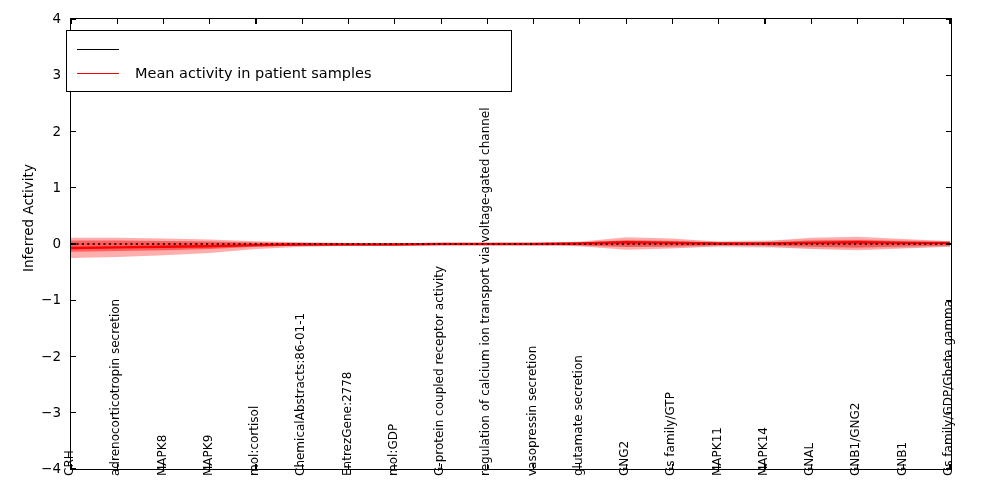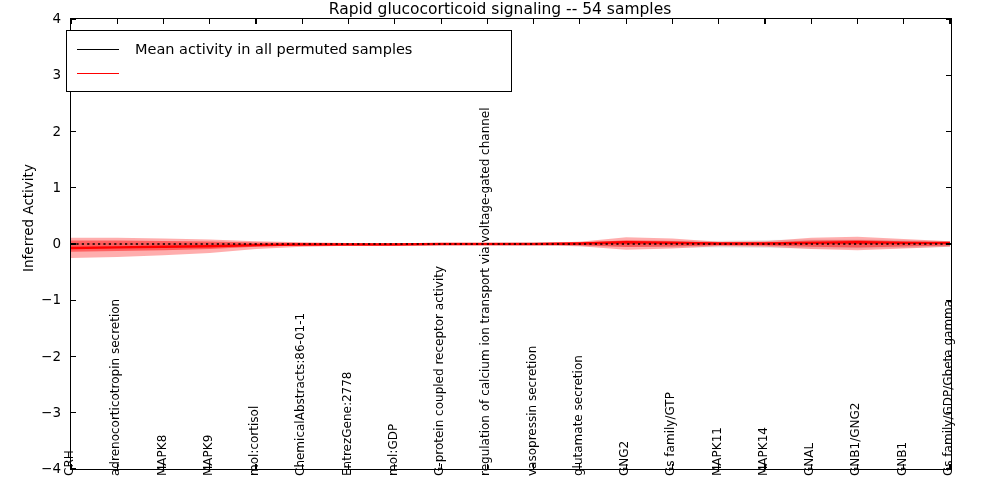--- a/index.html
+++ b/index.html
@@ -44,21 +44,20 @@
   .legend-line.red{border-top-color:#ff0000;}
   .legend-text{font-size:14.5px;}
 
   svg{display:block;}
 </style>
 </head>
 <body>
 
 <div id="root">
 
-  <div id="chart-title">Rapid glucocorticoid signaling -- 54 samples</div>
 
   <div id="ylabel">Inferred Activity</div>
 
 
   <div id="plot-frame">
     <svg id="plot-svg" width="880" height="450" viewBox="0 0 880 450">
         <polygon points="0,223.87500000000003 46.26315789473684,223.87500000000003 92.52631578947368,223.87500000000003 138.78947368421052,223.87500000000003 185.05263157894737,223.87500000000003 231.31578947368422,223.87500000000003 277.57894736842104,223.87500000000003 323.8421052631579,223.87500000000003 370.10526315789474,223.87500000000003 416.36842105263156,223.87500000000003 462.63157894736844,223.3125 508.89473684210526,222.75 555.1578947368421,222.1875 601.421052631579,221.62500000000003 647.6842105263158,221.62500000000003 693.9473684210526,221.06249999999997 740.2105263157895,220.5 786.4736842105264,220.5 832.7368421052631,221.06249999999997 879,222.1875 879,227.8125 832.7368421052631,228.9375 786.4736842105264,229.5 740.2105263157895,229.5 693.9473684210526,228.9375 647.6842105263158,228.375 601.421052631579,228.375 555.1578947368421,227.8125 508.89473684210526,227.25 462.63157894736844,226.6875 416.36842105263156,226.125 370.10526315789474,226.125 323.8421052631579,226.125 277.57894736842104,226.125 231.31578947368422,226.125 185.05263157894737,226.125 138.78947368421052,226.125 92.52631578947368,226.125 46.26315789473684,226.125 0,226.125" fill="#c8c8c8" fill-opacity="0.4" stroke="none"></polygon>
         <polygon points="0,218.81249999999997 46.26315789473684,218.81249999999997 92.52631578947368,219.37500000000003 138.78947368421052,220.5 185.05263157894737,222.1875 231.31578947368422,223.3125 277.57894736842104,223.87500000000003 323.8421052631579,223.87500000000003 370.10526315789474,223.87500000000003 416.36842105263156,223.87500000000003 462.63157894736844,223.87500000000003 508.89473684210526,222.75 555.1578947368421,218.25 601.421052631579,219.37500000000003 647.6842105263158,222.75 693.9473684210526,222.1875 740.2105263157895,218.81249999999997 786.4736842105264,217.6875 832.7368421052631,219.9375 879,222.1875 879,227.8125 832.7368421052631,229.5 786.4736842105264,231.1875 740.2105263157895,230.0625 693.9473684210526,227.8125 647.6842105263158,227.25 601.421052631579,229.5 555.1578947368421,230.625 508.89473684210526,227.25 462.63157894736844,226.125 416.36842105263156,226.125 370.10526315789474,226.125 323.8421052631579,226.6875 277.57894736842104,226.6875 231.31578947368422,227.8125 185.05263157894737,230.0625 138.78947368421052,234 92.52631578947368,236.25 46.26315789473684,237.9375 0,239.0625" fill="#ff0000" fill-opacity="0.32" stroke="none"></polygon>
         <polygon points="0,221.59687499999998 46.26315789473684,221.59687499999998 92.52631578947368,221.90625000000003 138.78947368421052,222.52500000000003 185.05263157894737,223.453125 231.31578947368422,224.071875 277.57894736842104,224.38125 323.8421052631579,224.38125 370.10526315789474,224.38125 416.36842105263156,224.38125 462.63157894736844,224.38125 508.89473684210526,223.7625 555.1578947368421,221.28750000000002 601.421052631579,221.90625000000003 647.6842105263158,223.7625 693.9473684210526,223.453125 740.2105263157895,221.59687499999998 786.4736842105264,220.97812499999998 832.7368421052631,222.215625 879,223.453125 879,226.546875 832.7368421052631,227.475 786.4736842105264,228.40312500000002 740.2105263157895,227.784375 693.9473684210526,226.546875 647.6842105263158,226.23749999999998 601.421052631579,227.475 555.1578947368421,228.09375 508.89473684210526,226.23749999999998 462.63157894736844,225.61875 416.36842105263156,225.61875 370.10526315789474,225.61875 323.8421052631579,225.92812500000002 277.57894736842104,225.92812500000002 231.31578947368422,226.546875 185.05263157894737,227.784375 138.78947368421052,229.95000000000002 92.52631578947368,231.1875 46.26315789473684,232.115625 0,232.734375" fill="#ff0000" fill-opacity="0.45" stroke="none"></polygon>
         <polyline points="0,228.9375 46.26315789473684,228.375 92.52631578947368,227.8125 138.78947368421052,227.25 185.05263157894737,226.125 231.31578947368422,225.5625 277.57894736842104,225.5625 323.8421052631579,225.5625 370.10526315789474,225 416.36842105263156,225 462.63157894736844,225 508.89473684210526,224.4375 555.1578947368421,223.3125 601.421052631579,223.87500000000003 647.6842105263158,224.4375 693.9473684210526,224.4375 740.2105263157895,223.87500000000003 786.4736842105264,223.3125 832.7368421052631,223.87500000000003 879,223.87500000000003" fill="none" stroke="#ff0000" stroke-width="2.4"></polyline>
@@ -155,20 +154,20 @@
       <div class="xlab" style="left: 768.947px; top: 464px;">MAPK14</div>
       <div class="xlab" style="left: 815.211px; top: 464px;">GNAL</div>
       <div class="xlab" style="left: 861.474px; top: 464px;">GNB1/GNG2</div>
       <div class="xlab" style="left: 907.737px; top: 464px;">GNB1</div>
       <div class="xlab" style="left: 954px; top: 464px;">Gs family/GDP/Gbeta gamma</div>
     </div>
 
   <div id="legend">
     <div class="legend-row">
       <span class="legend-line"></span>
-      <span class="legend-text">Mean activity in all permuted samples</span>
     </div>
     <div class="legend-row">
       <span class="legend-line red"></span>
+      <span class="legend-text">Mean activity in patient samples</span>
     </div>
   </div>
 
 </div>
 
 </body></html>

